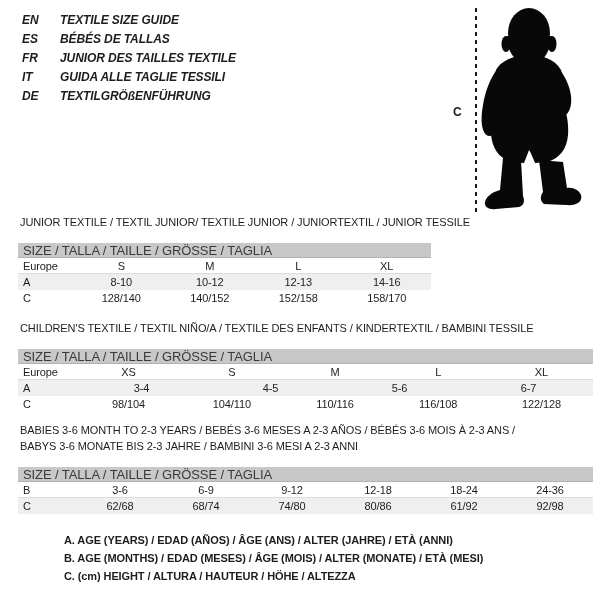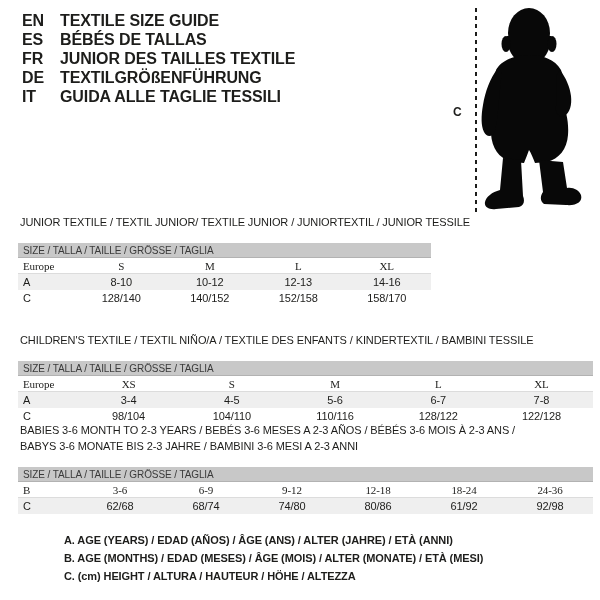--- a/index.html
+++ b/index.html
@@ -7,40 +7,40 @@
     --bar:#c8c8c8;
     --shade:#efefef;
   }
   html,body{margin:0;padding:0;background:#fff;}
   #page{
     position:relative;width:600px;height:600px;background:#fff;overflow:hidden;
     font-family:"Liberation Sans",sans-serif;color:var(--ink);
   }
   
   #langs{position:absolute;left:22px;top:11px;}
-  .lang-row{display:flex;line-height:19px;font-size:16px;font-weight:bold;letter-spacing:-0.1px;}
+  .lang-row{display:flex;line-height:19px;font-size:12px;font-weight:bold;letter-spacing:-0.1px;font-style:italic;}
   .lang-code{width:38px;flex:0 0 38px;}
   
   #figure{position:absolute;left:450px;top:0;width:150px;height:220px;}
   #figure svg{position:absolute;left:0;top:0;}
   #height-label{position:absolute;left:3px;top:105px;font-size:12px;font-weight:bold;}
   
   .section{position:absolute;left:18px;}
   .section[data-table-index="0"]{top:214px;width:413px;}
-  .section[data-table-index="1"]{top:332px;width:575px;}
+  .section[data-table-index="1"]{top:320px;width:575px;}
   .section[data-table-index="2"]{top:422px;width:575px;}
   .ttitle{font-size:11px;font-weight:normal;line-height:16px;letter-spacing:-0.1px;padding-left:2px;white-space:nowrap;}
   .thead{
     margin-top:13px;height:15px;line-height:15px;background:var(--bar);
-    font-size:10px;color:#3a3a3a;padding-left:5px;letter-spacing:-0.1px;
+    font-size:13px;color:#3a3a3a;padding-left:5px;letter-spacing:-0.1px;
     border-bottom:1px solid #b2b2b2;box-sizing:border-box;
   }
   .trow{display:flex;height:16px;line-height:16px;font-size:11px;letter-spacing:-0.1px;}
   .trow.shaded{background:var(--shade);}
-  .trow.hairline{border-bottom:1px solid #dcdcdc;box-sizing:border-box;font-family:Liberation Serif, serif;}
+  .trow.hairline{border-bottom:1px solid #dcdcdc;box-sizing:border-box;}
   .tlabel{flex:0 0 54px;padding-left:5px;text-align:left;}
   .tcell{flex:1;text-align:center;}
   
   #footnotes{position:absolute;left:20px;top:531px;margin-left:44px;}
   .fnote{font-size:11px;font-weight:bold;line-height:18px;letter-spacing:-0.1px;white-space:nowrap;}
 </style>
 </head>
 <body>
 
 <div id="page">
@@ -52,26 +52,26 @@
       </div>
       <div class="lang-row">
         <div class="lang-code">ES</div>
         <div class="lang-label">BÉBÉS DE TALLAS</div>
       </div>
       <div class="lang-row">
         <div class="lang-code">FR</div>
         <div class="lang-label">JUNIOR DES TAILLES TEXTILE</div>
       </div>
       <div class="lang-row">
+        <div class="lang-code">IT</div>
+        <div class="lang-label">GUIDA ALLE TAGLIE TESSILI</div>
+      </div>
+      <div class="lang-row">
         <div class="lang-code">DE</div>
         <div class="lang-label">TEXTILGRÖßENFÜHRUNG</div>
-      </div>
-      <div class="lang-row">
-        <div class="lang-code">IT</div>
-        <div class="lang-label">GUIDA ALLE TAGLIE TESSILI</div>
       </div>
     </div>
 
   <div id="figure">
     <span id="height-label">C</span>
     <svg width="150" height="220" viewBox="450 0 150 220">
 
       <line x1="476" y1="8" x2="476" y2="212" stroke="#1d1d1b" stroke-width="2" stroke-dasharray="4 4"></line>
       <g fill="#080808">
 
@@ -146,28 +146,27 @@
           <div class="tcell">M</div>
           <div class="tcell">L</div>
           <div class="tcell">XL</div>
         </div>
         <div class="trow shaded">
           <div class="tlabel">A</div>
           <div class="tcell">3-4</div>
           <div class="tcell">4-5</div>
           <div class="tcell">5-6</div>
           <div class="tcell">6-7</div>
-          <div class="tcell">7-8</div>
         </div>
         <div class="trow">
           <div class="tlabel">C</div>
           <div class="tcell">98/104</div>
           <div class="tcell">104/110</div>
           <div class="tcell">110/116</div>
-          <div class="tcell">128/122</div>
+          <div class="tcell">116/108</div>
           <div class="tcell">122/128</div>
         </div>
       </div>
   </div>
 
   <div class="section" data-table-index="2">
     <div class="ttitle">
         <div>BABIES 3-6 MONTH TO 2-3 YEARS / BEBÉS 3-6 MESES A 2-3 AÑOS / BÉBÉS 3-6 MOIS À 2-3 ANS /</div>
         <div>BABYS 3-6 MONATE BIS 2-3 JAHRE / BAMBINI 3-6 MESI A 2-3 ANNI</div>
       </div>

